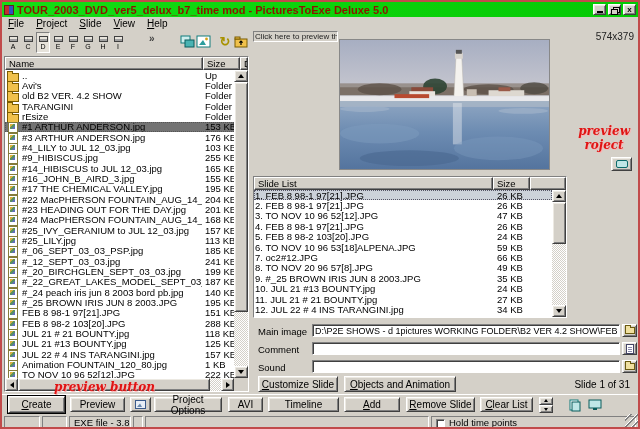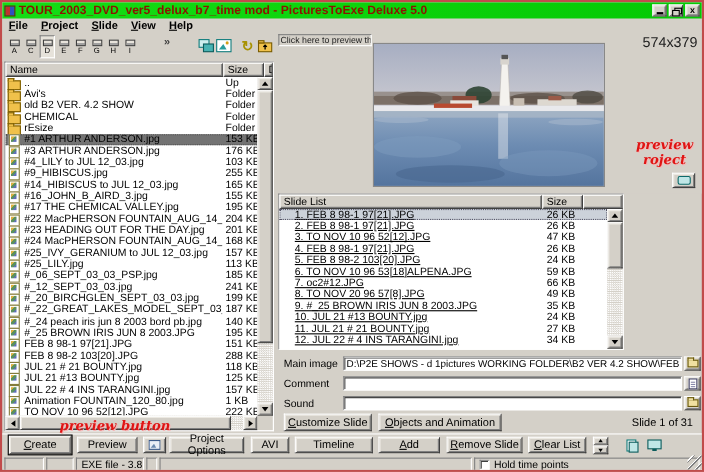--- a/index.html
+++ b/index.html
@@ -16,21 +16,21 @@
     linear-gradient(90deg,#c03030 50%,#3050c0 50%);border:1px solid #602020;}
   #title-text{color:#8b1500;font-weight:bold;font-size:11px;white-space:nowrap;letter-spacing:0;}
   .wbtns{position:absolute;right:2px;top:2px;display:flex;gap:2px;}
   .wbtn{width:13px;height:11px;display:flex;align-items:center;justify-content:center;font-size:8px;font-weight:bold;padding:0;}
   .glyph-min{width:6px;height:2px;background:#000;margin-top:5px;}
   .glyph-restore{position:relative;width:7px;height:6px;}
   .glyph-restore:before{content:"";position:absolute;left:2px;top:0;width:5px;height:4px;border:1px solid #000;}
   .glyph-restore:after{content:"";position:absolute;left:0;top:2px;width:5px;height:4px;border:1px solid #000;background:#d4d0c8;}
   
   #menubar{left:0;top:15px;right:0;height:13px;display:flex;align-items:center;background:#d4d0c8;}
-  .menu-item{padding:0 6px;height:13px;line-height:13px;font-weight:bold;}
+  .menu-item{padding:0 6px;height:13px;line-height:13px;}
   .menu-item u{text-decoration:underline;}
   
   #toolbar{left:0;top:28px;width:248px;height:26px;background:#d4d0c8;}
   .drivebtn{position:absolute;top:2px;width:14px;height:21px;display:flex;flex-direction:column;align-items:center;justify-content:center;gap:1px;border:1px solid transparent;}
   .drivebtn .dicon{width:9px;height:6px;background:#e8e4dc;border:1px solid #404040;box-shadow:inset 0 -2px 0 #a0a0a0;}
   .drivebtn .dletter{font-size:7px;line-height:7px;}
   .drivebtn.pressed{border-color:#808080 #fff #fff #808080;background:#e6e2da;}
   #tb-overflow{left:147px;top:3px;font-weight:bold;color:#404040;font-size:10px;}
   .tbicon{top:3px;width:16px;height:16px;display:flex;align-items:center;justify-content:center;}
   
@@ -56,33 +56,33 @@
   .arr.down{border-top:4px solid #000;margin-bottom:-3px;}
   .arr.left{border-right:4px solid #000;margin-left:-3px;}
   .arr.right{border-left:4px solid #000;margin-right:-3px;}
   #file-vscroll{position:absolute;right:0;top:13px;width:14px;bottom:13px;}
   #file-hscroll{position:absolute;left:0;bottom:0;right:14px;height:13px;}
   .thumb{position:absolute;background:#d4d0c8;border:1px solid;border-color:#fff #404040 #404040 #fff;box-shadow:inset 1px 1px 0 #ece9e2,inset -1px -1px 0 #808080;}
   #file-corner{position:absolute;right:0;bottom:0;width:14px;height:13px;background:#d4d0c8;}
   
   #preview-panel{left:249px;top:26px;right:0;height:148px;background:#d4d0c8;}
   #preview-hint{left:2px;top:3px;width:85px;height:11px;border:1px solid;border-color:#808080 #fff #fff #808080;font-size:8px;line-height:9px;padding-left:1px;white-space:nowrap;overflow:hidden;color:#222;}
-  #preview-res{right:4px;top:3px;font-size:13px;color:#222;}
+  #preview-res{right:4px;top:3px;font-size:10px;color:#222;}
   #photo{left:88px;top:11px;width:211px;height:131px;border:1px solid #888;}
   .annot{color:#e01414;font-family:"DejaVu Serif",serif;font-style:italic;font-weight:bold;font-size:12px;line-height:14px;text-shadow:1px 1px 0 #f6b6b6;}
   #annot-right{right:8px;top:96px;text-align:center;}
   #preview-mini-btn{right:6px;bottom:5px;width:21px;height:14px;display:flex;align-items:center;justify-content:center;}
   .tvglyph{width:12px;height:8px;border:1px solid #0c6a6a;background:#bfe6e6;border-radius:2px;}
   
   #slide-box{left:251px;top:174px;width:314px;height:142px;border:1px solid;border-color:#808080 #fff #fff #808080;background:#fff;}
   #slide-hdr{position:absolute;left:0;top:0;right:0;height:13px;display:flex;}
   #slide-rows{position:absolute;left:0;top:13px;right:14px;bottom:0;overflow:hidden;background:#fff;}
   .srow{height:10.4px;display:flex;align-items:center;font-size:9.5px;white-space:nowrap;position:relative;}
   .srow.selected{background:#ccd2da;outline:1px dotted #556;outline-offset:-1px;}
-  .srow .sname{padding-left:14px;overflow:hidden;flex:0 0 236px;text-decoration:underline;}
+  .srow .sname{padding-left:1px;overflow:hidden;flex:0 0 236px;}
   .srow .ssize{position:absolute;left:243px;}
   #slide-vscroll{position:absolute;right:0;top:13px;width:14px;bottom:0;}
   
   .fld-label{font-size:9.5px;}
   .fld{height:13px;font-size:9px;line-height:11px;padding:1px 2px;white-space:nowrap;overflow:hidden;}
   .fld-btn{width:15px;height:13px;display:flex;align-items:center;justify-content:center;padding:0;}
   .mini-folder{position:relative;width:10px;height:7px;background:#f0e0a0;border:1px solid #6a5a10;}
   .mini-folder:before{content:"";position:absolute;left:-1px;top:-3px;width:4px;height:2px;background:#f0e0a0;border:1px solid #6a5a10;border-bottom:none;}
   .mini-page{position:relative;width:8px;height:10px;background:#fff;border:1px solid #446;box-shadow:inset 0 2px 0 #fff,inset 0 -1px 0 #fff;}
   .mini-page:before{content:"";position:absolute;left:1px;top:2px;width:4px;height:1px;background:#88a;box-shadow:0 2px 0 #88a,0 4px 0 #88a;}
@@ -201,21 +201,21 @@
           <span class="fname">Avi's</span>
           <span class="fsize">Folder</span>
         </div>
         <div class="frow folder">
           <span class="ficon"></span>
           <span class="fname">old B2 VER. 4.2 SHOW</span>
           <span class="fsize">Folder</span>
         </div>
         <div class="frow folder">
           <span class="ficon"></span>
-          <span class="fname">CHEMICAL</span>
+          <span class="fname">TARANGINI</span>
           <span class="fsize">Folder</span>
         </div>
         <div class="frow folder">
           <span class="ficon"></span>
           <span class="fname">rEsize</span>
           <span class="fsize">Folder</span>
         </div>
         <div class="frow selected file">
           <span class="ficon"></span>
           <span class="fname">#1 ARTHUR ANDERSON.jpg</span>

